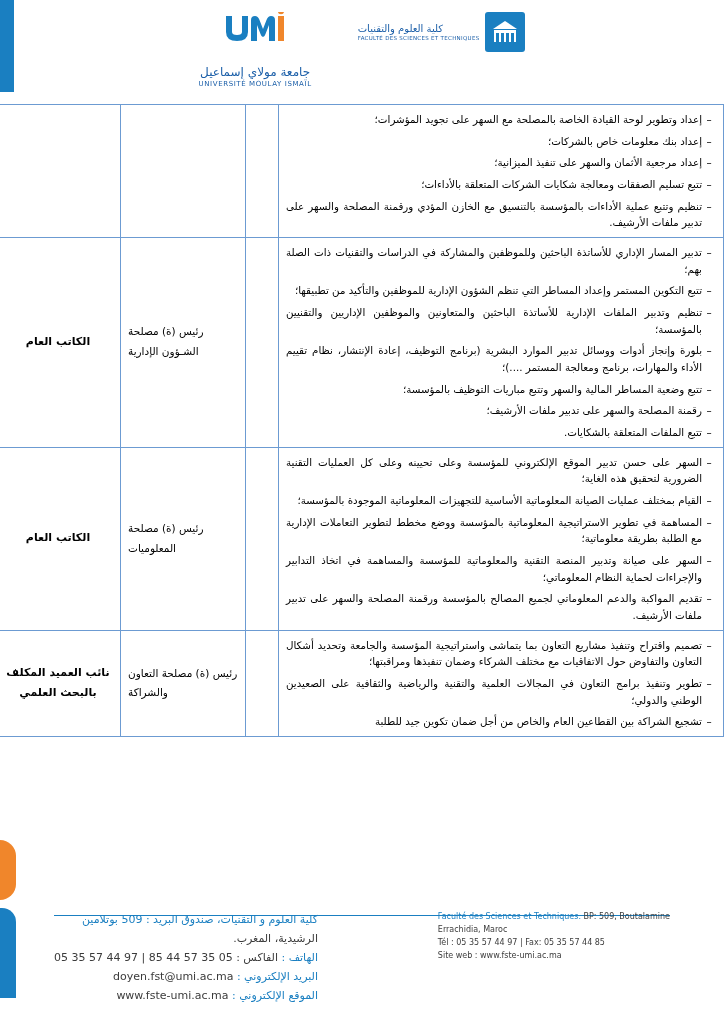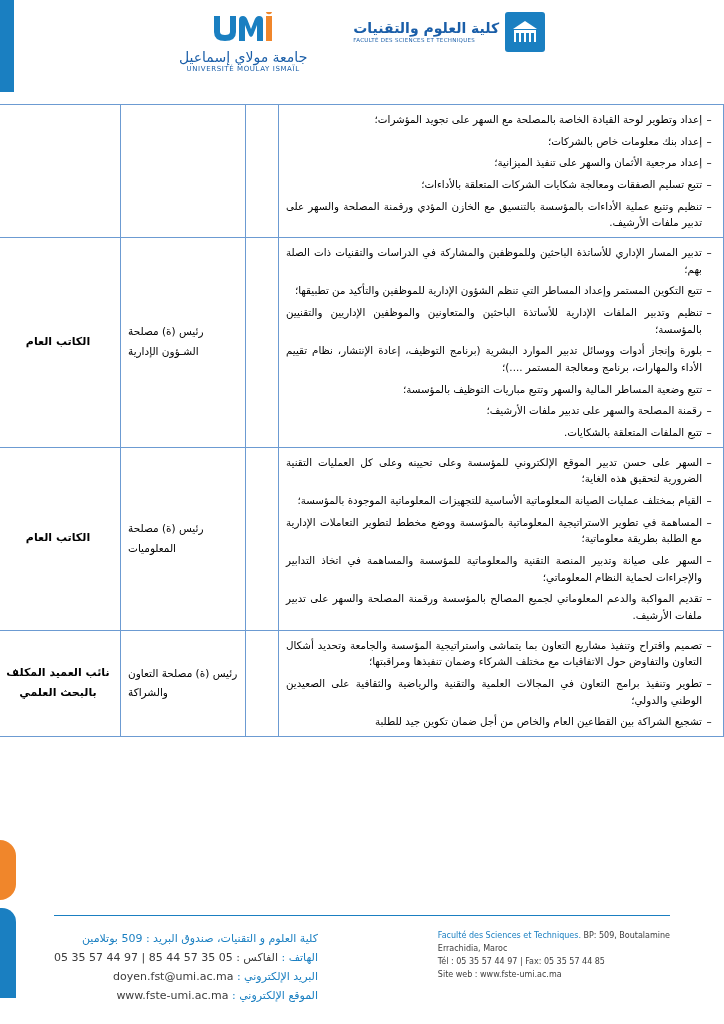--- a/index.html
+++ b/index.html
@@ -57,24 +57,24 @@
     line-height: 1.15;
   }
   .umi-mark {
     width: 74px;
     height: 34px;
     display: flex;
     align-items: center;
     justify-content: center;
   }
   .umi-text-ar {
-    font-size: 14px;
+    font-size: 12px;
     color: #1a5ea8;
     direction: rtl;
-    margin-top: 3px;
+    margin-top: 20px;
     letter-spacing: 0.5px;
   }
   .umi-text-fr {
     font-size: 7px;
     color: #1a5ea8;
     direction: ltr;
     letter-spacing: 0.6px;
   }
   .fst-block {
     display: flex;
@@ -91,23 +91,23 @@
     align-items: center;
     justify-content: center;
   }
   .fst-labels {
     display: flex;
     flex-direction: column;
     align-items: flex-end;
     line-height: 1.2;
   }
   .fst-ar {
-    font-size: 14px;
+    font-size: 10px;
     color: #1a5ea8;
-    font-weight: bold;
+    font-weight: normal;
     direction: rtl;
   }
   .fst-fr {
     font-size: 5.5px;
     color: #1a5ea8;
     direction: ltr;
     letter-spacing: 0.3px;
   }
 
   
@@ -393,20 +393,21 @@
     </div>
     <div>Errachidia, Maroc</div>
     <div>Tél : 05 35 57 44 97 | Fax: 05 35 57 44 85</div>
     <div>
       <span>Site web :</span><span> www.fste-umi.ac.ma</span>
     </div>
   </div>
 
   <div class="footer-ar">
     <div class="aline-1">كلية العلوم و التقنيات، صندوق البريد : 509 بوتلامين</div>
+    <div>الرشيدية، المغرب.</div>
     <div>
       <span class="lbl-blue">الهاتف :</span>
       <span class="ltr-inline">05 35 57 44 97 | الفاكس : 05 35 57 44 85</span>
     </div>
     <div>
       <span class="lbl-blue">البريد الإلكتروني :</span>
       <span class="ltr-inline">doyen.fst@umi.ac.ma</span>
     </div>
     <div>
       <span class="lbl-blue">الموقع الإلكتروني :</span>

